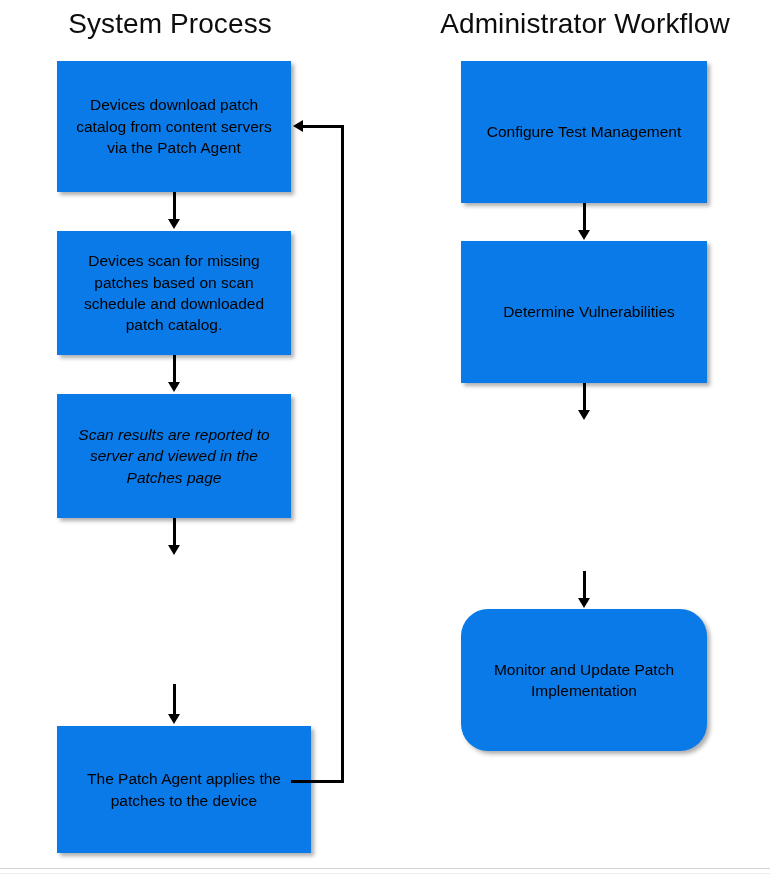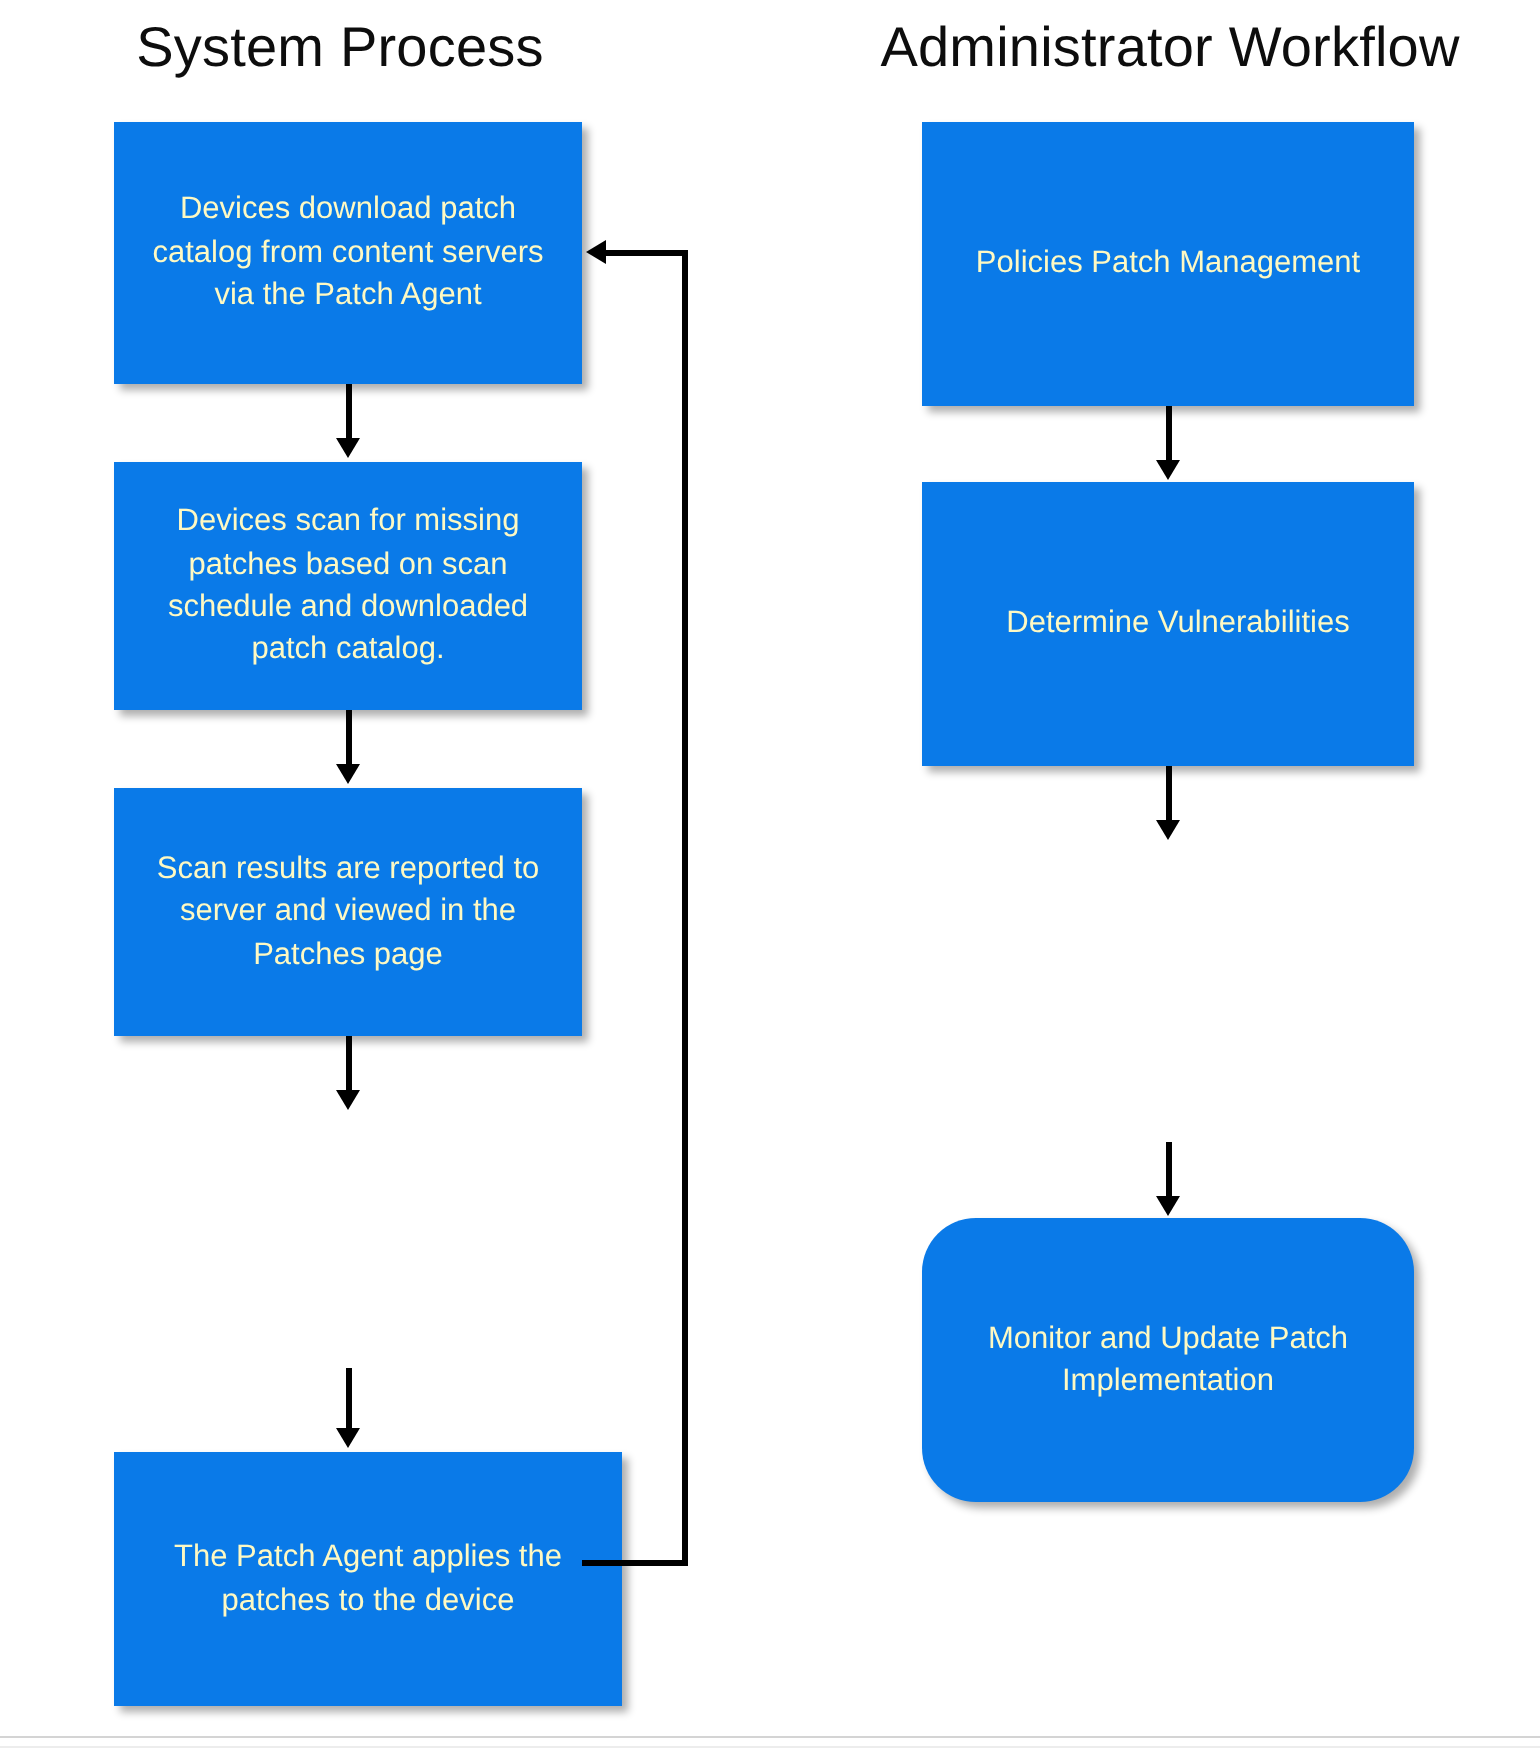--- a/index.html
+++ b/index.html
@@ -28,21 +28,21 @@
     text-align: center;
     letter-spacing: 0.1px;
     white-space: nowrap;
   }
   #title-left  { left: 0px;   top: 8px;  width: 340px; }
   #title-right { left: 400px; top: 8px;  width: 370px; }
 
   .node {
     position: absolute;
     background: #0a7ae8;
-    color: #fef9c3;
+    color: #000000;
     display: flex;
     align-items: center;
     justify-content: center;
     text-align: center;
     font-size: 15.5px;
     line-height: 1.38;
     padding: 0 10px;
     box-sizing: border-box;
     box-shadow: 3px 3px 4px rgba(0,0,0,0.32);
   }
@@ -98,42 +98,42 @@
   <div class="arrow arrow-v" style="left:173px; top:192px; height:30px;"></div>
   <div class="arrow-head-down" style="left:168px; top:219px;"></div>
 
   <div class="node" style="left:57px; top:231px; width:234px; height:124px;justify-content:center;">
     <span>Devices scan for missing patches based on scan schedule and downloaded patch catalog.</span>
   </div>
 
   <div class="arrow arrow-v" style="left:173px; top:355px; height:30px;"></div>
   <div class="arrow-head-down" style="left:168px; top:382px;"></div>
 
-  <div class="node" style="left:57px; top:394px; width:234px; height:124px;">
+  <div class="node" style="left:57px; top:394px; width:234px; height:124px;font-style:italic;">
     <span>Scan results are reported to server and viewed in the Patches page</span>
   </div>
 
   <div class="arrow arrow-v" style="left:173px; top:518px; height:30px;"></div>
   <div class="arrow-head-down" style="left:168px; top:545px;"></div>
 
 
   <div class="arrow arrow-v" style="left:173px; top:684px; height:33px;"></div>
   <div class="arrow-head-down" style="left:168px; top:714px;"></div>
 
   <div class="node" style="left:57px; top:726px; width:254px; height:127px;">
     <span>The Patch Agent applies the patches to the device</span>
   </div>
 
   <div class="arrow arrow-h" style="left:291px; top:780px; width:53px;"></div>
   <div class="arrow arrow-v" style="left:341px; top:125px; height:658px;"></div>
   <div class="arrow arrow-h" style="left:303px; top:125px; width:41px;"></div>
   <div class="arrow-head-left" style="left:293px; top:120px;"></div>
 
   <div class="node" style="left:461px; top:61px; width:246px; height:142px;">
-    <span>Policies Patch Management</span>
+    <span>Configure Test Management</span>
   </div>
 
   <div class="arrow arrow-v" style="left:583px; top:203px; height:30px;"></div>
   <div class="arrow-head-down" style="left:578px; top:230px;"></div>
 
   <div class="node" style="left:461px; top:241px; width:246px; height:142px;padding-left:20px;">
     <span>Determine Vulnerabilities</span>
   </div>
 
   <div class="arrow arrow-v" style="left:583px; top:383px; height:30px;"></div>

